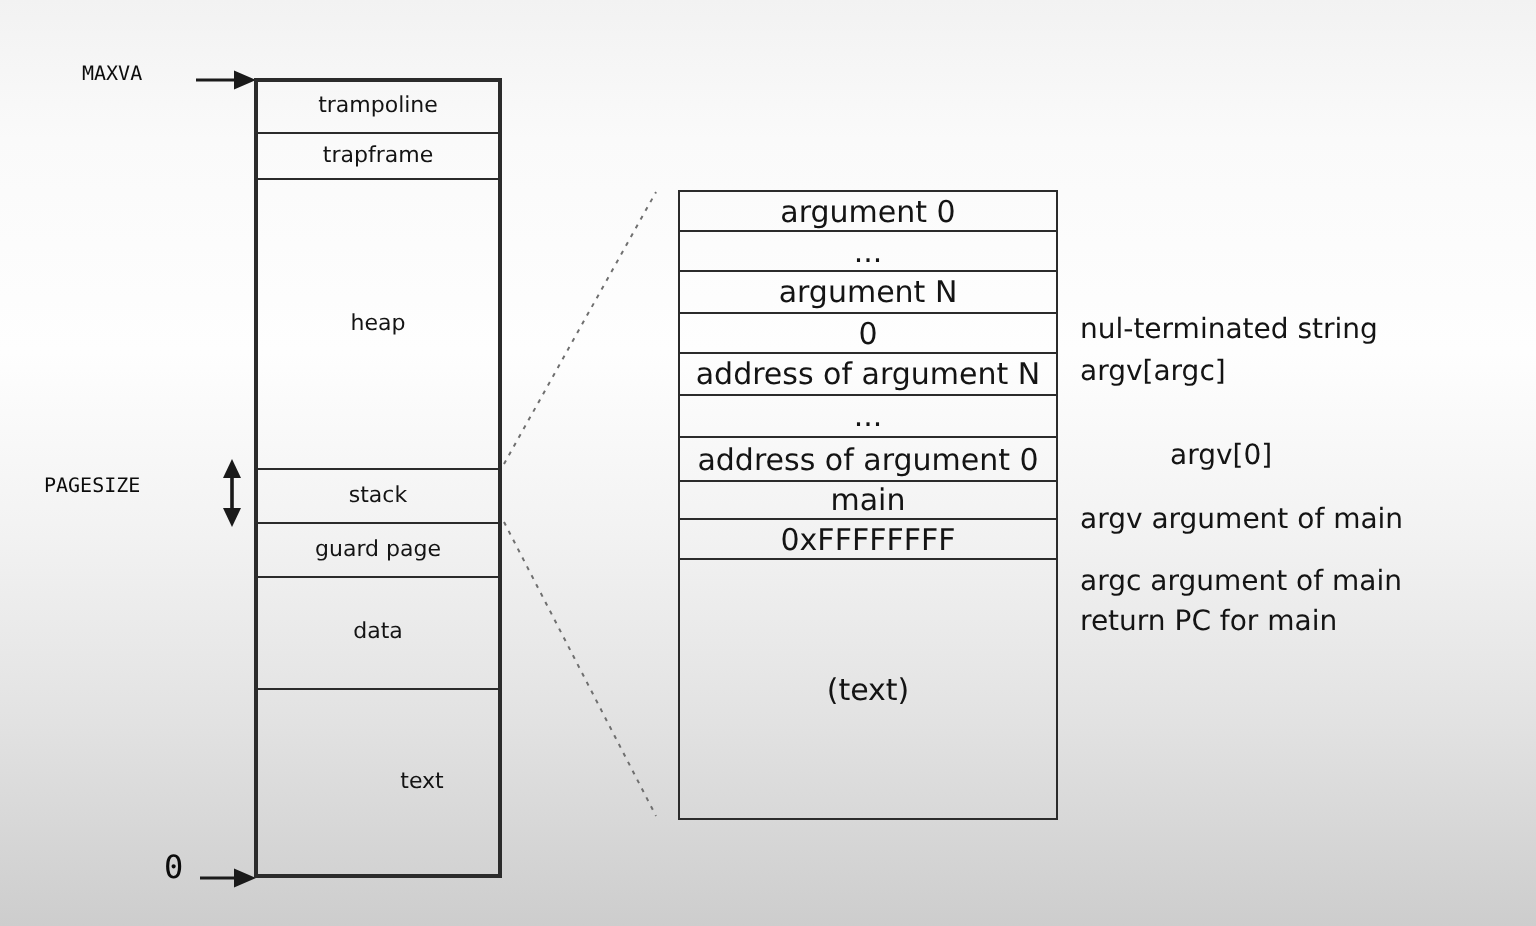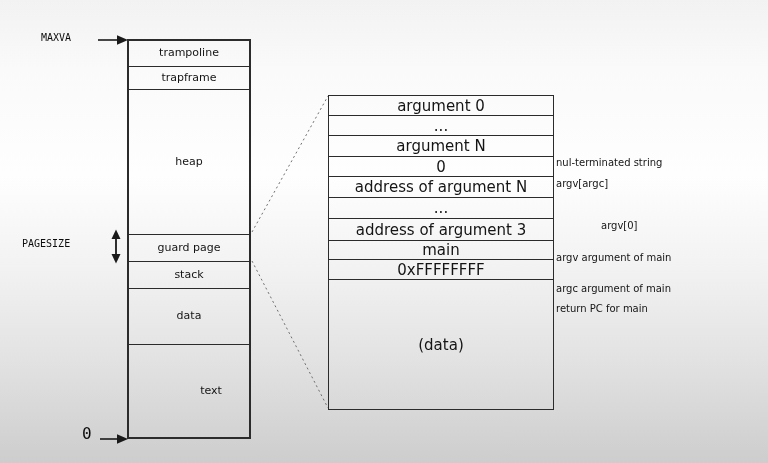--- a/index.html
+++ b/index.html
@@ -29,37 +29,37 @@
 
   
   .mono-label{
     position:absolute;
     font-family:"DejaVu Sans Mono","Liberation Mono",monospace;
     font-size:10px;color:#0c0c0c;white-space:nowrap;
   }
 
   
   .stackbox{
-    position:absolute;left:328px;top:95px;width:226px;height:315px;
+    position:absolute;left:339px;top:95px;width:190px;height:315px;
     border:1.5px solid #2b2b2b;box-sizing:border-box;
     display:flex;flex-direction:column;
   }
   .srow{
     box-sizing:border-box;
     border-bottom:1px solid #2b2b2b;
     display:flex;align-items:center;justify-content:center;
     font-size:15px;line-height:1.2;text-align:center;
   }
   .srow:last-child{border-bottom:none;}
   .srow.left{justify-content:flex-start;text-align:left;padding:1px 4px 1px 6px;}
 
   
   .annot{
-    position:absolute;left:556px;
-    font-size:10px;line-height:1.2;white-space:nowrap;color:#141414;
+    position:absolute;left:540px;
+    font-size:14px;line-height:1.2;white-space:nowrap;color:#141414;
   }
 </style>
 </head>
 <body>
 
 <div class="stage">
 
   <svg class="overlay" width="768" height="463" viewBox="0 0 768 463">
 
     <g>
@@ -90,24 +90,24 @@
     <div class="mrow" style="height:26px;">
       <span>trampoline</span>
     </div>
     <div class="mrow" style="height:23px;">
       <span>trapframe</span>
     </div>
     <div class="mrow" style="height:145px;">
       <span>heap</span>
     </div>
     <div class="mrow" style="height:27px;">
-      <span>guard page</span>
+      <span>stack</span>
     </div>
     <div class="mrow" style="height:27px;">
-      <span>stack</span>
+      <span>guard page</span>
     </div>
     <div class="mrow" style="height:56px;">
       <span>data</span>
     </div>
     <div class="mrow" style="flex:1;padding-left:44px;">
       <span>text</span>
     </div>
   </div>
 
   <div class="stackbox">
@@ -123,30 +123,30 @@
     <div class="srow" style="height:20px;">
       <span>0</span>
     </div>
     <div class="srow" style="height:21px;">
       <span>address of argument N</span>
     </div>
     <div class="srow" style="height:21px;">
       <span>...</span>
     </div>
     <div class="srow" style="height:22px;">
-      <span>address of argument 3</span>
+      <span>address of argument 0</span>
     </div>
     <div class="srow" style="height:19px;">
       <span>main</span>
     </div>
     <div class="srow" style="height:20px;">
       <span>0xFFFFFFFF</span>
     </div>
     <div class="srow" style="flex:1;">
-      <span>(data)</span>
+      <span>(text)</span>
     </div>
   </div>
 
   <div class="annot" style="top:157px;">nul-terminated string</div>
   <div class="annot" style="top:178px;">argv[argc]</div>
   <div class="annot" style="top:220px;margin-left:45px;">argv[0]</div>
   <div class="annot" style="top:252px;">argv argument of main</div>
   <div class="annot" style="top:283px;">argc argument of main</div>
   <div class="annot" style="top:303px;">return PC for main</div>
 

